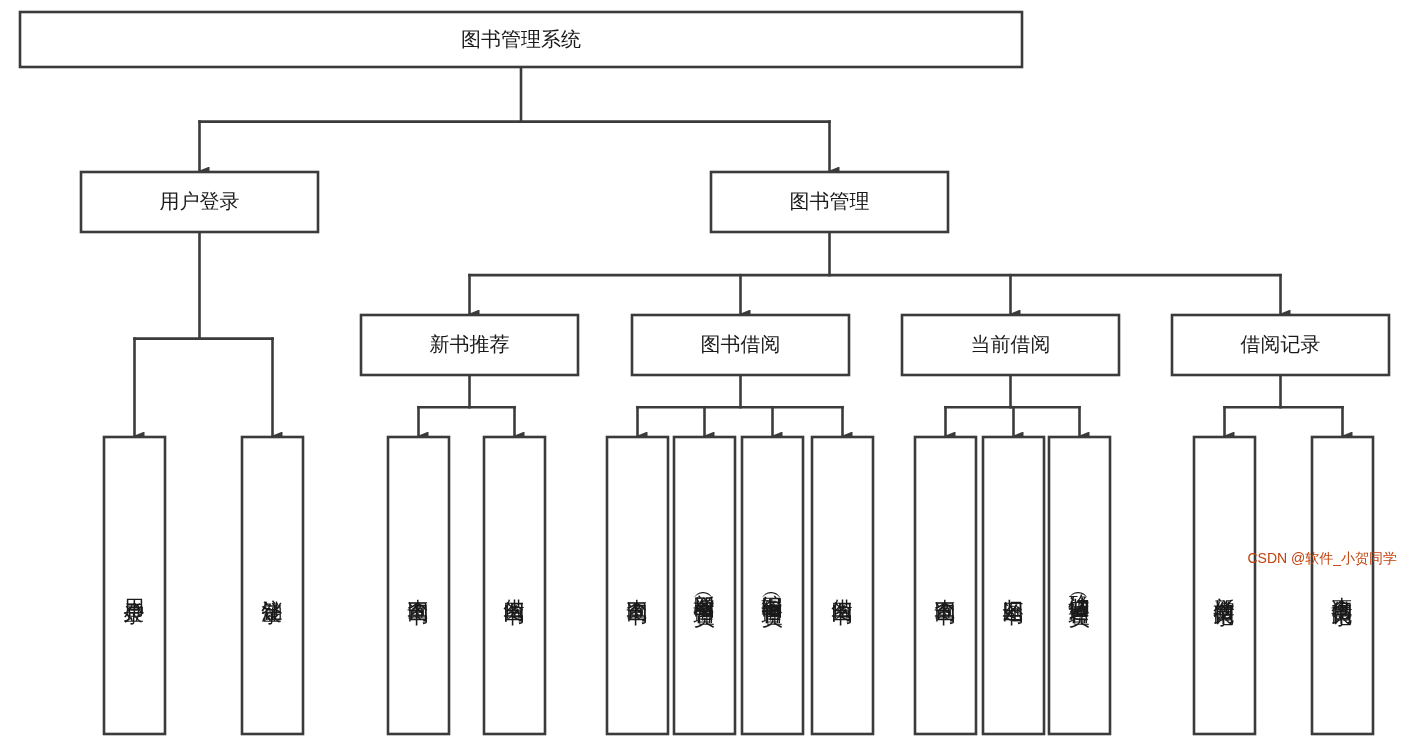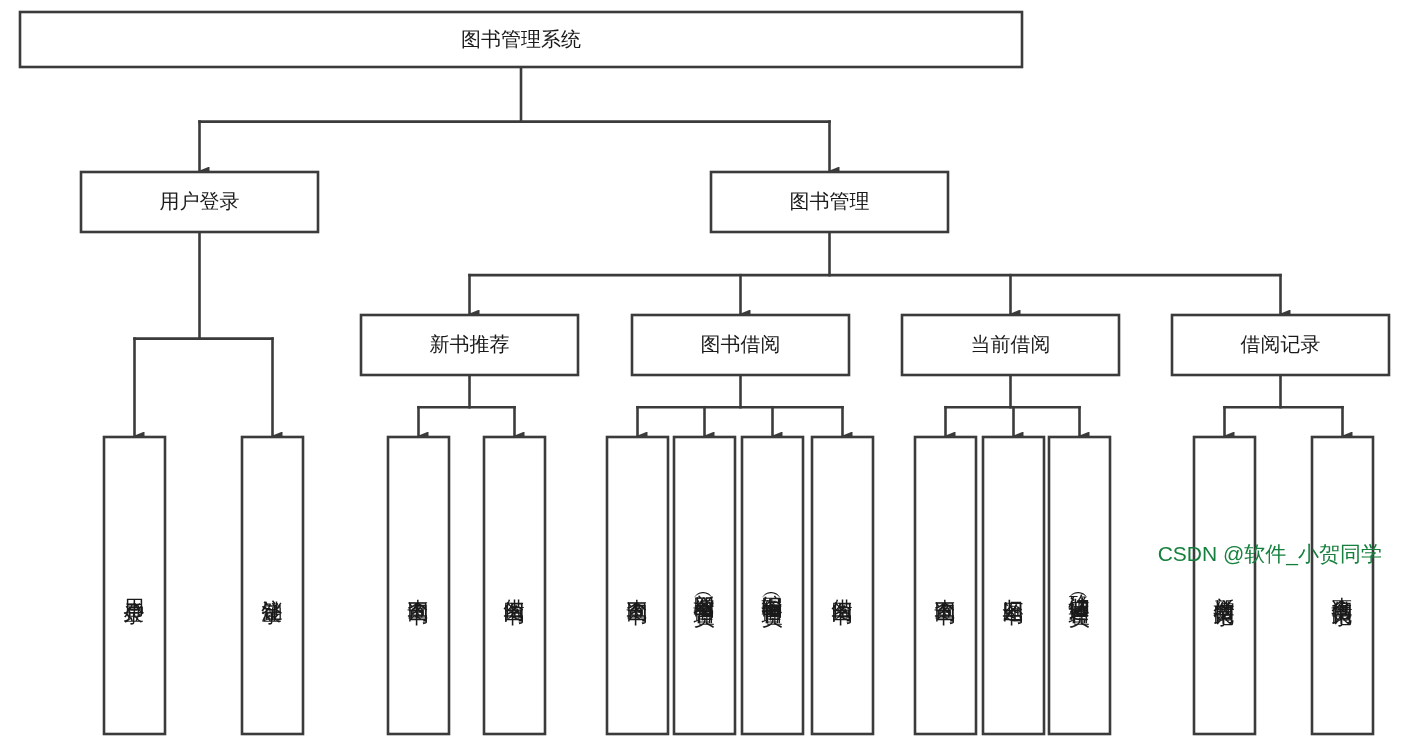--- a/index.html
+++ b/index.html
@@ -56,25 +56,25 @@
     text-orientation: upright;
     font-family: "Liberation Sans", "DejaVu Sans", sans-serif;
     font-size: 21px;
     line-height: 1.0;
     letter-spacing: 2px;
     color: #1a1a1a;
     white-space: nowrap;
   }
   .watermark {
     position: absolute;
-    right: 23px;
+    right: 8px;
     bottom: 6px;
     font-family: "Liberation Sans", "DejaVu Sans", sans-serif;
-    font-size: 21px;
-    color: #15803d;
+    font-size: 14px;
+    color: #c2410c;
     white-space: nowrap;
     user-select: none;
   }
 </style>
 </head>
 <body>
 
 <div id="diagram-root">
 
   <svg class="diagram" id="diagram-svg" viewBox="0 0 1405 747">

